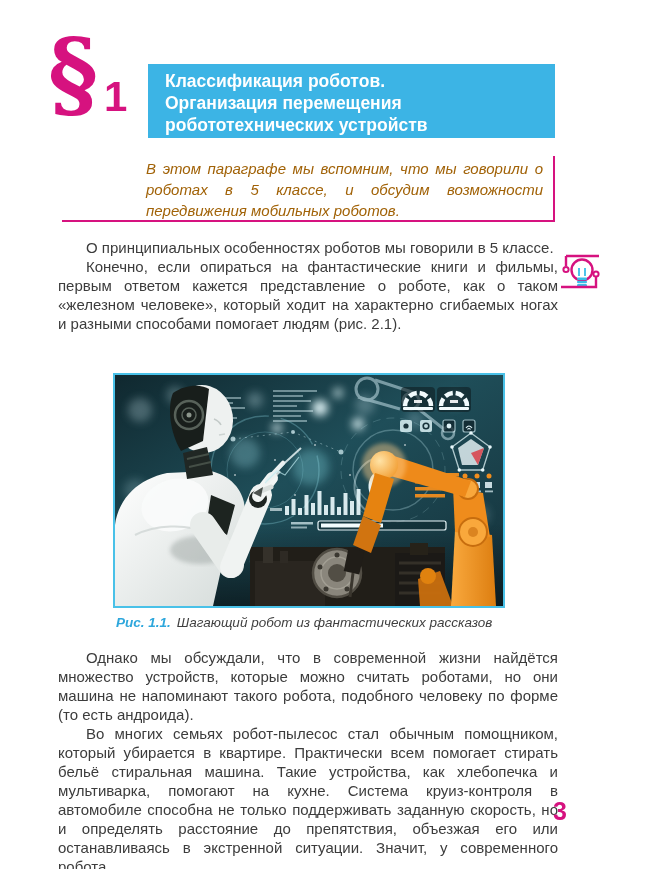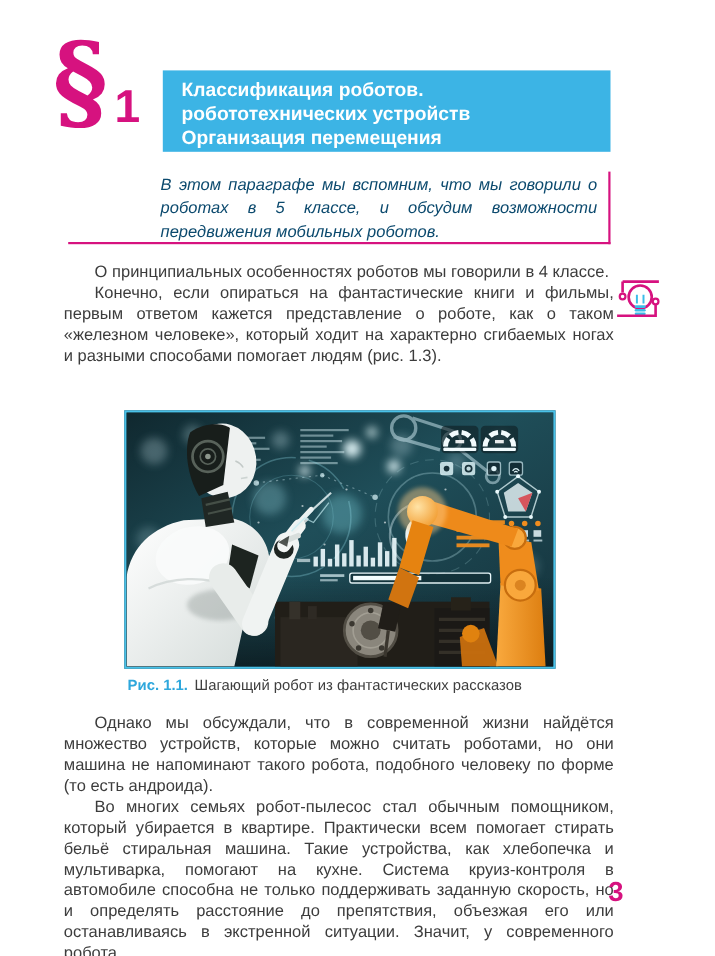--- a/index.html
+++ b/index.html
@@ -21,64 +21,64 @@
     box-sizing:border-box; background:#3cb4e5; color:#ffffff;
     font-size:17.5px; font-weight:bold; line-height:22px;
     padding:6px 28px 0 17px;
   }
   .intro-box {
     position:absolute; left:62px; top:156px; width:493px; height:66px;
     box-sizing:border-box;
     border-right:2.5px solid #d6127f; border-bottom:2.5px solid #d6127f;
     padding:2px 10px 0 84px;
     font-style:italic; font-size:15px; line-height:21px; text-align:justify;
-    color:#0c4a6e;
+    color:#a16207;
   }
   .body-block-top {
     position:absolute; left:58px; top:238px; width:500px;
     font-size:15px; line-height:19px; text-align:justify;
   }
   .body-block-bottom {
     position:absolute; left:58px; top:648px; width:500px;
     font-size:15px; line-height:19px; text-align:justify;
   }
   .body-block-top p, .body-block-bottom p { margin:0; text-indent:28px; }
   .bulb-icon { position:absolute; left:560px; top:248px; width:42px; height:46px; }
   .figure {
     position:absolute; left:113px; top:373px; width:392px; height:235px;
     box-sizing:border-box; border:2px solid #49c1e8; background:#16343c;
   }
   .figure svg { display:block; }
   .figure-caption {
-    position:absolute; left:116px; top:615px; font-size:13.5px; color:#3f3f3f;
+    position:absolute; left:116px; top:615px; font-size:13.5px; color:#3f3f3f;font-style:italic;
   }
   .caption-label { color:#2ea7dc; font-weight:bold; margin-right:6px; }
   .page-number {
     position:absolute; left:553px; top:799px;
     font-size:25px; font-weight:bold; color:#d6127f; line-height:1;
   }
 </style>
 </head>
 <body>
 
 <div class="page">
 
   <div class="section-symbol">§</div>
   <div class="section-number">1</div>
   <div class="title-box">
     <div>Классификация роботов.</div>
+    <div>Организация перемещения</div>
     <div>робототехнических устройств</div>
-    <div>Организация перемещения</div>
   </div>
 
   <div class="intro-box">В этом параграфе мы вспомним, что мы говорили о роботах в 5 классе, и обсудим возможности передвижения мобильных роботов.</div>
 
   <div class="body-block-top">
-    <p>О принципиальных особенностях роботов мы говорили в 4 классе.</p>
-    <p>Конечно, если опираться на фантастические книги и фильмы, первым ответом кажется представление о роботе, как о таком «железном человеке», который ходит на характерно сгибаемых ногах и разными способами помогает людям (рис. 1.3).</p>
+    <p>О принципиальных особенностях роботов мы говорили в 5 классе.</p>
+    <p>Конечно, если опираться на фантастические книги и фильмы, первым ответом кажется представление о роботе, как о таком «железном человеке», который ходит на характерно сгибаемых ногах и разными способами помогает людям (рис. 2.1).</p>
   </div>
 
   <div class="bulb-icon">
     <svg width="42" height="46" viewBox="0 0 42 46">
       <path d="M6 8 H39" stroke="#d6127f" stroke-width="2.4" fill="none"></path>
       <path d="M6 8 V18" stroke="#d6127f" stroke-width="2.4" fill="none"></path>
       <circle cx="6" cy="21.5" r="2.6" stroke="#d6127f" stroke-width="2" fill="#ffffff"></circle>
       <circle cx="22" cy="22" r="10.5" stroke="#d6127f" stroke-width="2.4" fill="none"></circle>
       <path d="M19 20 V28 M25 20 V28" stroke="#3bbde8" stroke-width="1.8" fill="none"></path>
       <rect x="17" y="29.5" width="10" height="2.4" rx="1.2" fill="#3bbde8"></rect>

